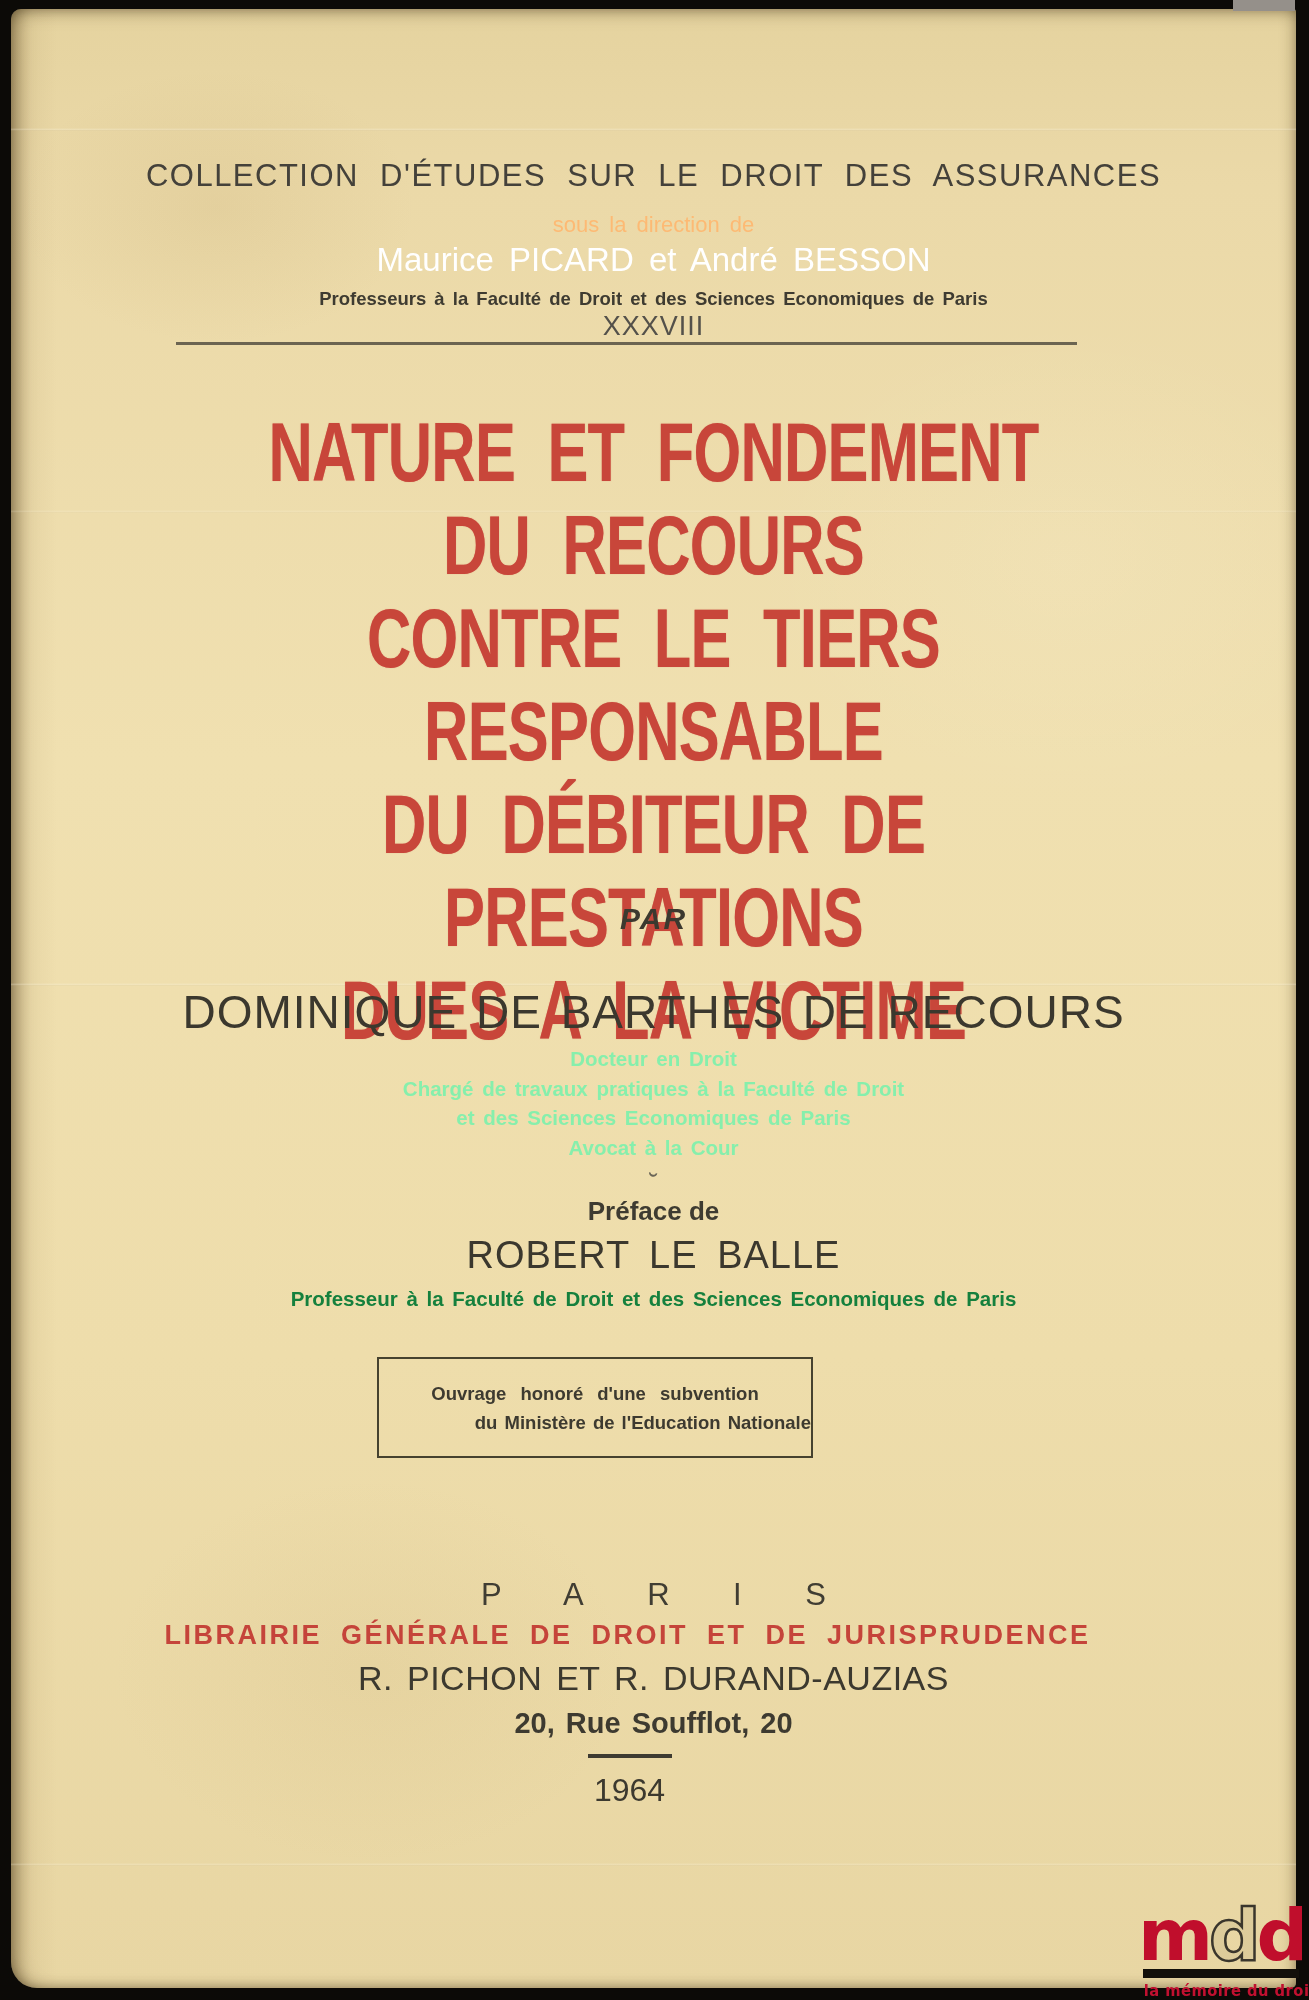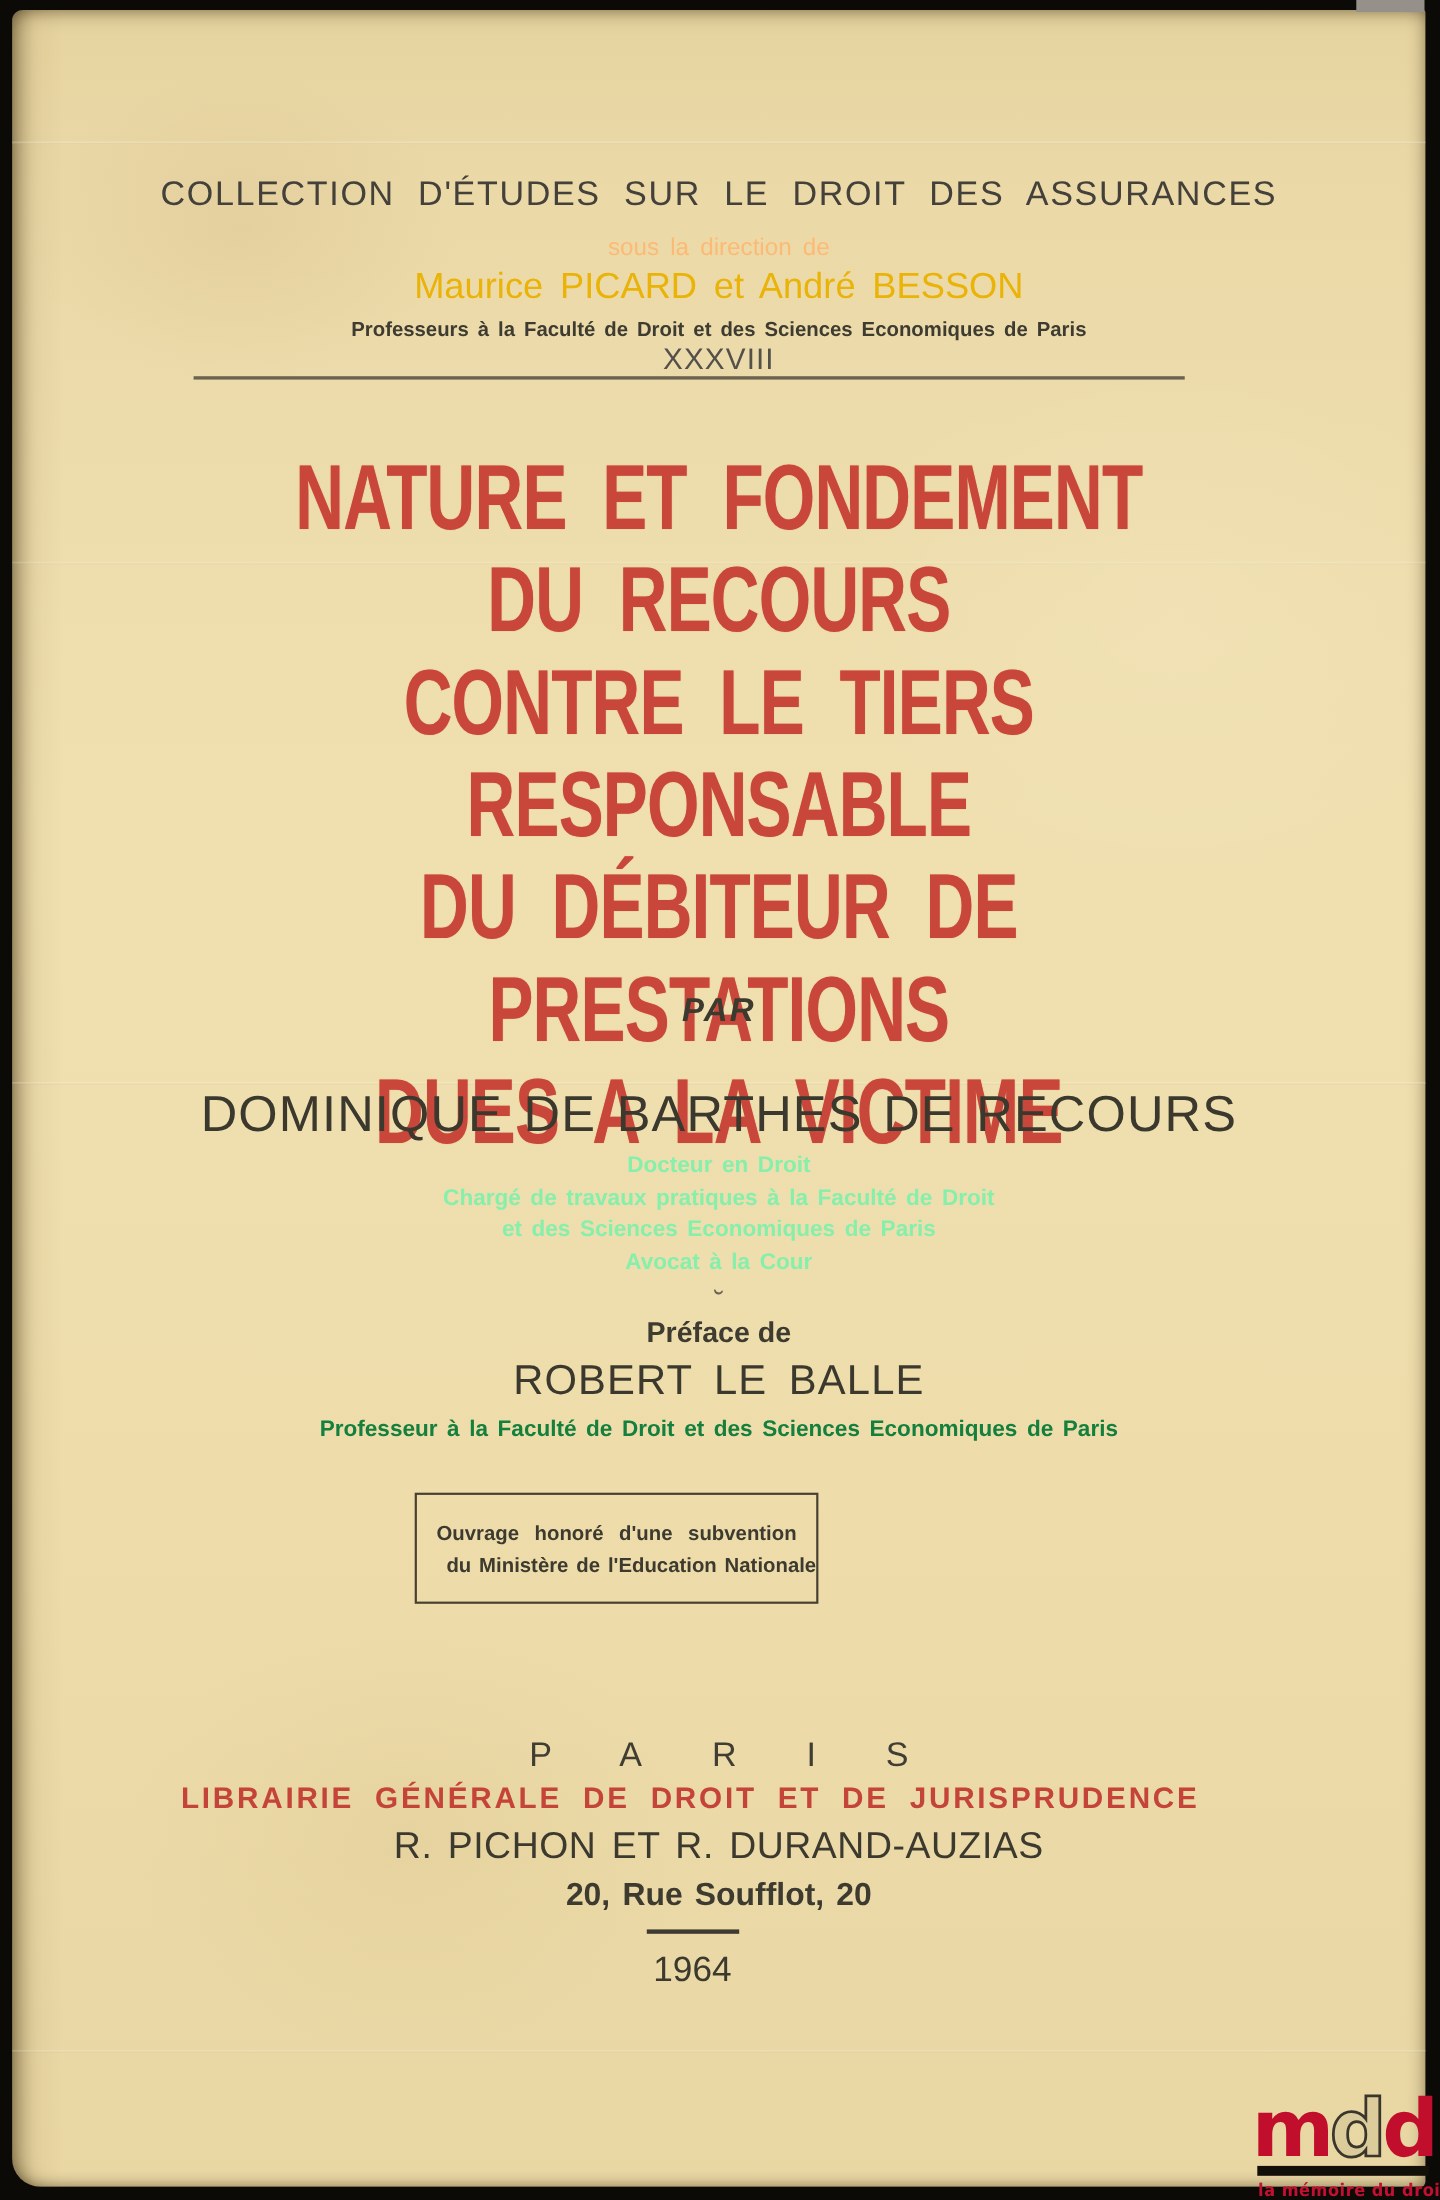--- a/index.html
+++ b/index.html
@@ -29,42 +29,42 @@
     z-index:1;
   }
   .crease{
     position:absolute;left:11px;right:13px;height:3px;z-index:2;
     background:linear-gradient(180deg, rgba(255,252,240,0) 0%, rgba(255,252,238,0.55) 45%, rgba(120,95,45,0.16) 100%);
     opacity:.45;
   }
   .txt{position:absolute;left:11px;right:13px;text-align:center;z-index:3;color:#413e33;}
   .collection{top:158px;font-size:31px;letter-spacing:1.5px;word-spacing:11px;color:#44413a;}
   .direction-note{top:212px;font-size:22px;color:#fdba74;word-spacing:4px;}
-  .directors{top:241px;font-size:33px;color:#eab308;word-spacing:6px;}
+  .directors{top:241px;font-size:33px;color:#ffffff;word-spacing:6px;}
   .directors-title{top:288px;font-size:18.5px;font-weight:bold;color:#3e3b31;word-spacing:3px;}
   .volume{top:311px;font-size:27px;color:#54514a;letter-spacing:1px;}
   .rule{
     position:absolute;left:176px;width:901px;top:342px;height:2px;z-index:3;
     background:#4c473b;opacity:.8;border-bottom:1px solid rgba(76,71,59,0.35);
   }
   .book-title{
     top:406px;font-size:84px;line-height:93px;font-weight:bold;
     color:#c8463a;letter-spacing:-1px;word-spacing:22px;
     transform:scaleX(0.73);transform-origin:50% 0;
     text-shadow:0 0 1px rgba(200,70,58,0.5);
   }
   .par{top:902px;font-size:30px;font-weight:bold;letter-spacing:2px;color:#3c392f;font-style:italic;}
   .author-name{top:985px;font-size:46px;letter-spacing:1px;color:#3b382e;word-spacing:5px;}
   .credentials{top:1044px;font-size:20.5px;font-weight:bold;line-height:29.5px;color:#86efac;word-spacing:3px;}
   .stray-mark{position:absolute;left:648px;top:1168px;z-index:3;color:#6a6557;font-size:26px;transform:rotate(8deg);}
   .preface-label{top:1196px;font-size:26px;font-weight:bold;color:#3e3b31;}
   .preface-name{top:1234px;font-size:38px;letter-spacing:1px;color:#3b382e;word-spacing:8px;}
   .preface-role{top:1287px;font-size:20.5px;font-weight:bold;color:#15803d;word-spacing:3px;}
   .grant-box{
-    position:absolute;left:377px;top:1357px;width:367px;height:101px;z-index:3;
+    position:absolute;left:377px;top:1357px;width:436px;height:101px;z-index:3;
     border:2px solid #46422f;box-sizing:border-box;
     display:flex;flex-direction:column;justify-content:center;gap:0;
     text-align:center;color:#3d3a30;font-weight:bold;font-size:18.5px;line-height:29px;
   }
   .grant-line1{word-spacing:9px;}
   .grant-line2{word-spacing:2px;text-align:right;}
   .city{top:1577px;font-size:31px;color:#403d33;}
   .city .sp{letter-spacing:2.05em;margin-right:-2.05em;}
   .imprint-series{top:1620px;font-size:27px;font-weight:bold;color:#c5443a;letter-spacing:2.5px;word-spacing:9px;transform:translateX(-26px);}
   .publisher{top:1659px;font-size:34px;color:#3c392f;letter-spacing:0.5px;word-spacing:4px;}

